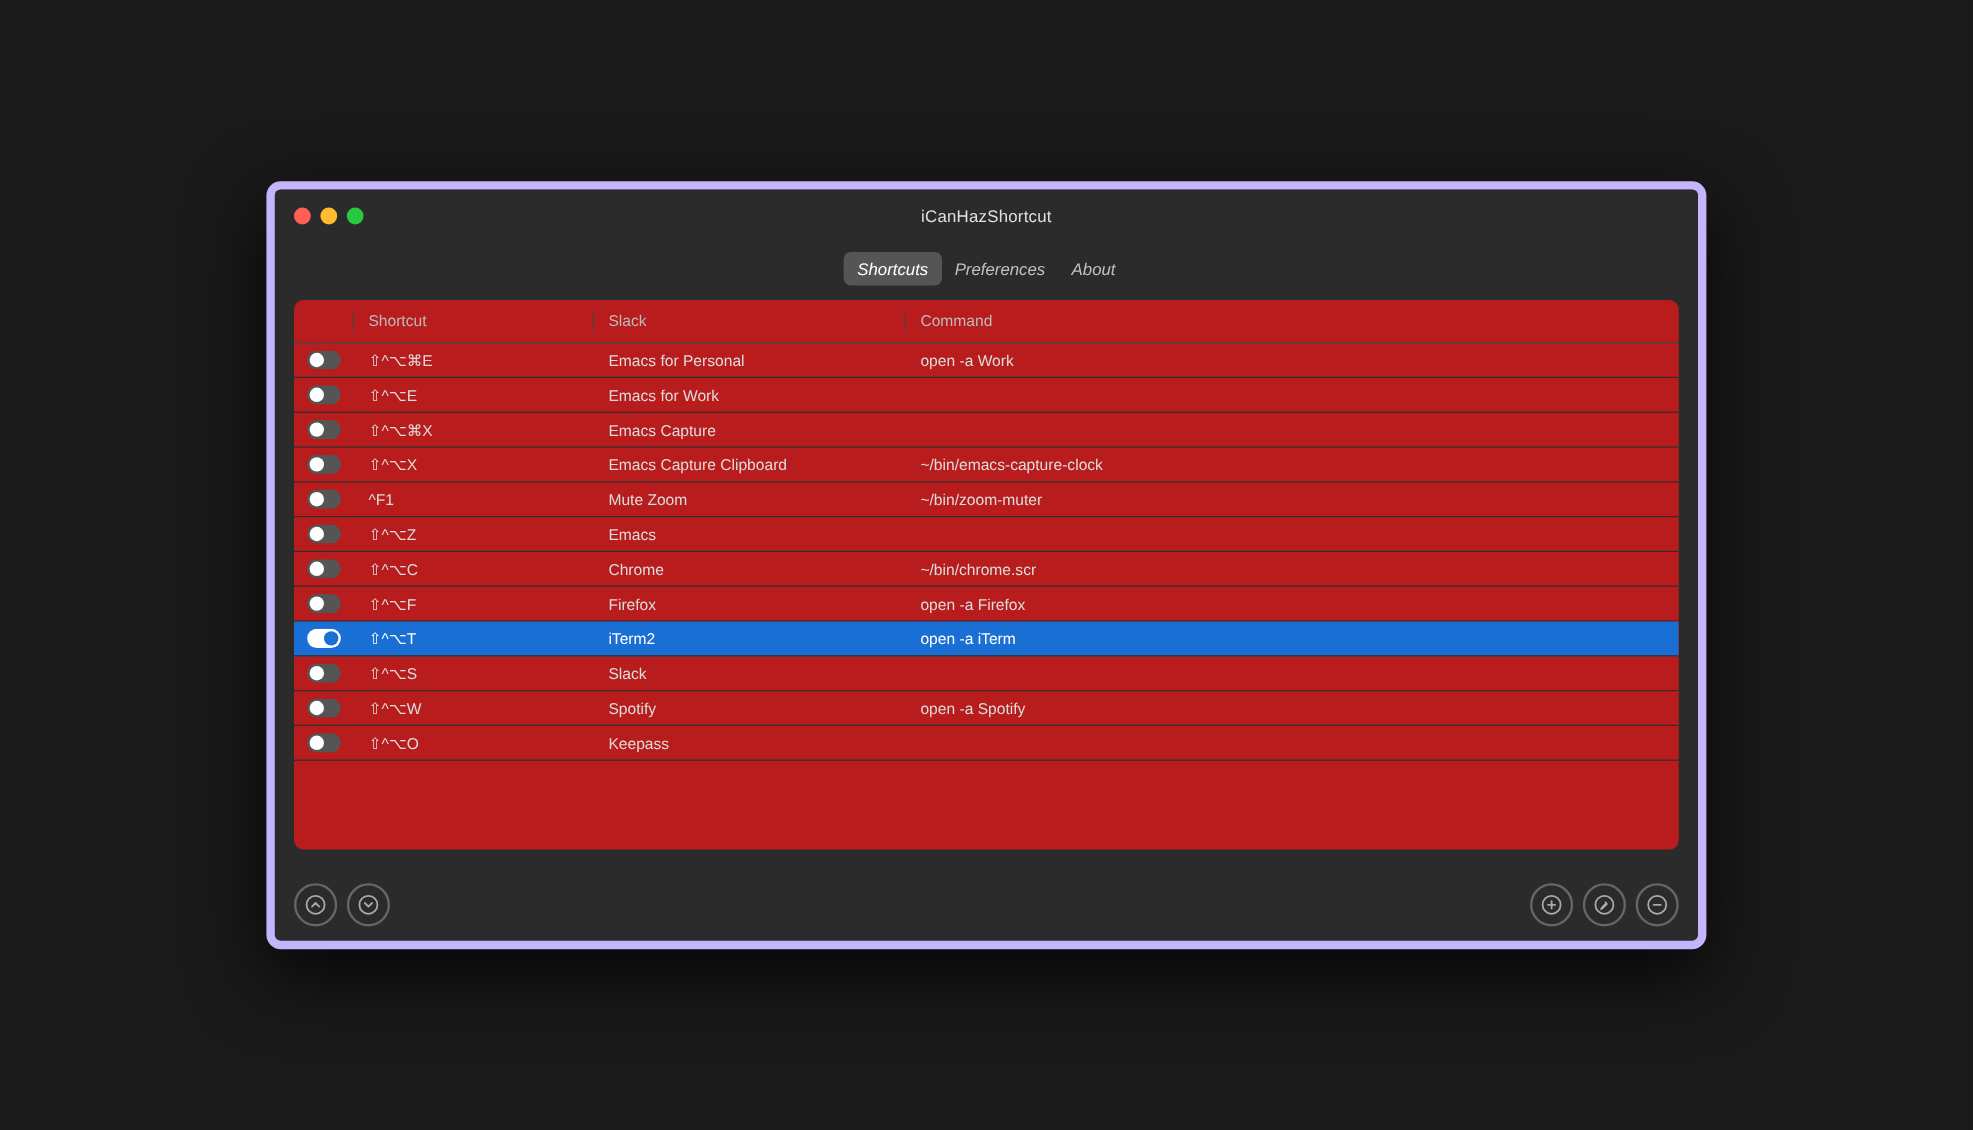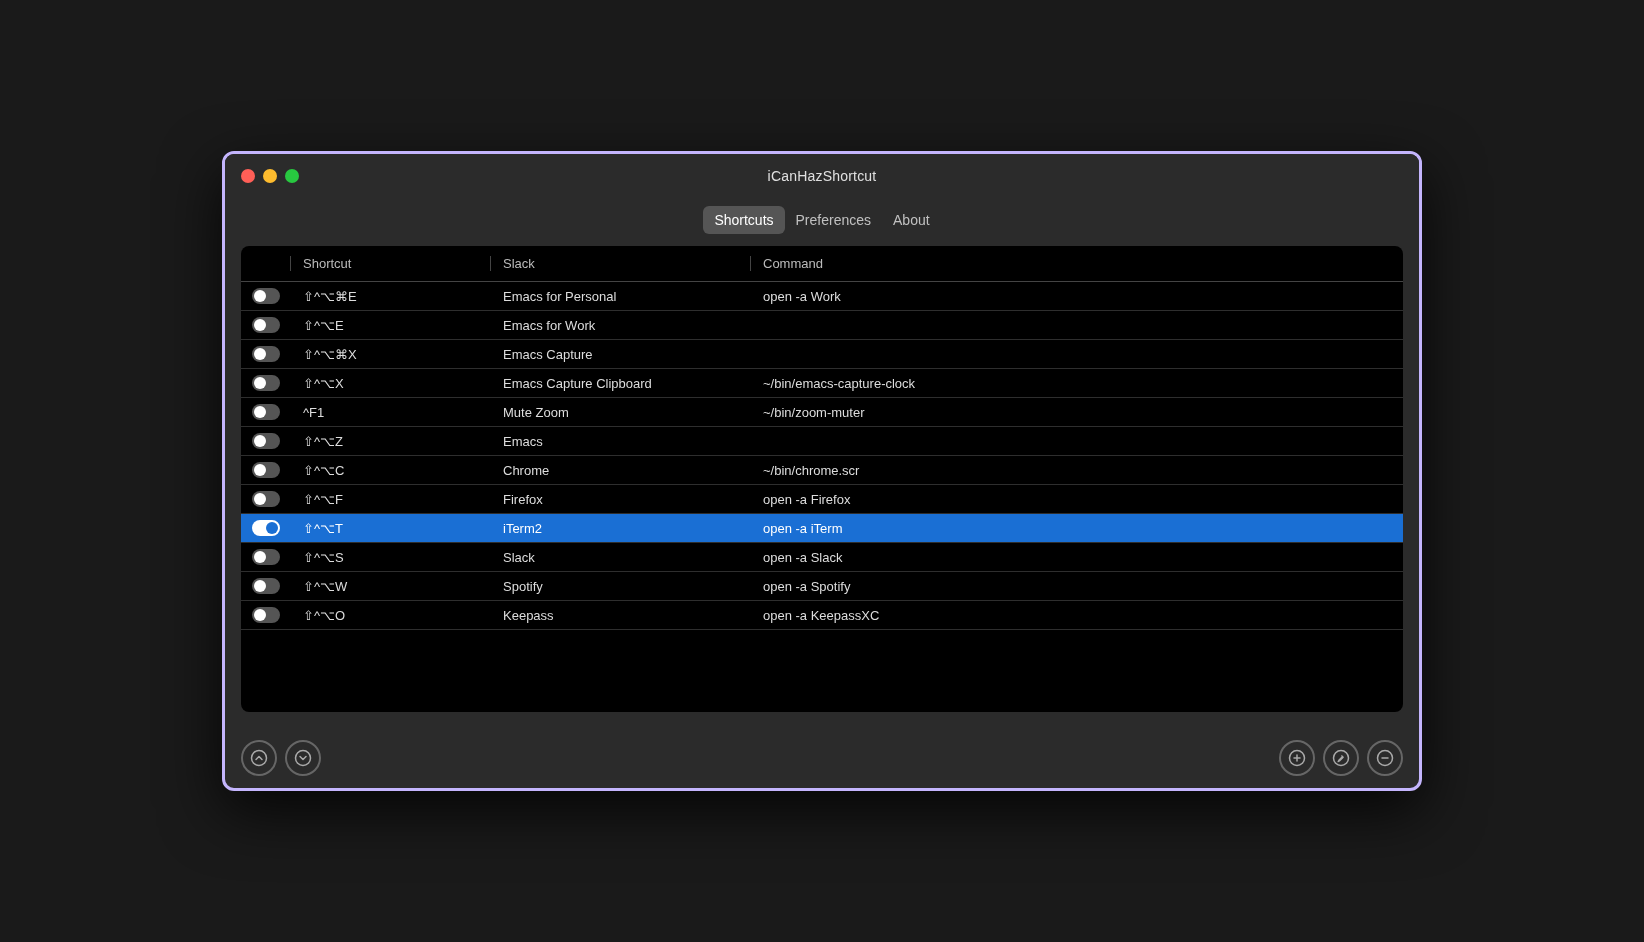--- a/index.html
+++ b/index.html
@@ -11,21 +11,21 @@
       justify-content: center;
       min-height: 100vh;
       font-family: -apple-system, BlinkMacSystemFont, 'SF Pro Text', 'Helvetica Neue', sans-serif;
     }
 
     .window {
       background: #2b2b2b;
       border-radius: 12px;
       width: 1200px;
       min-height: 640px;
-      border: 3px solid #c4b5fd;
+      border: 7px solid #c4b5fd;
       box-shadow: 0 20px 60px rgba(0,0,0,0.8);
       display: flex;
       flex-direction: column;
       overflow: hidden;
     }
 
     .titlebar {
       display: flex;
       align-items: center;
       justify-content: center;
@@ -72,32 +72,33 @@
 
     .tab {
       padding: 6px 11px;
       color: #c0c0c0;
       font-size: 14px;
       cursor: pointer;
       border-radius: 6px;
       background: transparent;
       border: none;
       font-family: inherit;
+      font-style: italic;
     }
 
     .tab.active {
       background: #555;
       color: #fff;
       font-weight: 500;
     }
 
     .content-area {
       flex: 1;
       margin: 0 16px 16px 16px;
-      background: #000000;
+      background: #b91c1c;
       border-radius: 8px;
       display: flex;
       flex-direction: column;
       overflow: hidden;
     }
 
     .table-header {
       display: grid;
       grid-template-columns: 50px 200px 260px 1fr;
       padding: 10px 0;
@@ -338,37 +339,35 @@
           <div class="cell">⇧^⌥T</div>
           <div class="cell">iTerm2</div>
           <div class="cell">open -a iTerm</div>
         </div>
         <div class="table-row">
           <div class="cell toggle-cell">
             <div class="toggle"></div>
           </div>
           <div class="cell">⇧^⌥S</div>
           <div class="cell">Slack</div>
-          <div class="cell">open -a Slack</div>
         </div>
         <div class="table-row">
           <div class="cell toggle-cell">
             <div class="toggle"></div>
           </div>
           <div class="cell">⇧^⌥W</div>
           <div class="cell">Spotify</div>
           <div class="cell">open -a Spotify</div>
         </div>
         <div class="table-row">
           <div class="cell toggle-cell">
             <div class="toggle"></div>
           </div>
           <div class="cell">⇧^⌥O</div>
           <div class="cell">Keepass</div>
-          <div class="cell">open -a KeepassXC</div>
         </div>
       </div>
   </div>
 
   <div class="footer">
     <div class="footer-left">
       <button class="footer-btn" title="Move Up">
         <svg viewBox="0 0 24 24">
           <circle cx="12" cy="12" r="10" stroke="#aaa" stroke-width="2" fill="none"></circle>
           <polyline points="8,14 12,10 16,14" stroke="#aaa" stroke-width="2" fill="none"></polyline>

